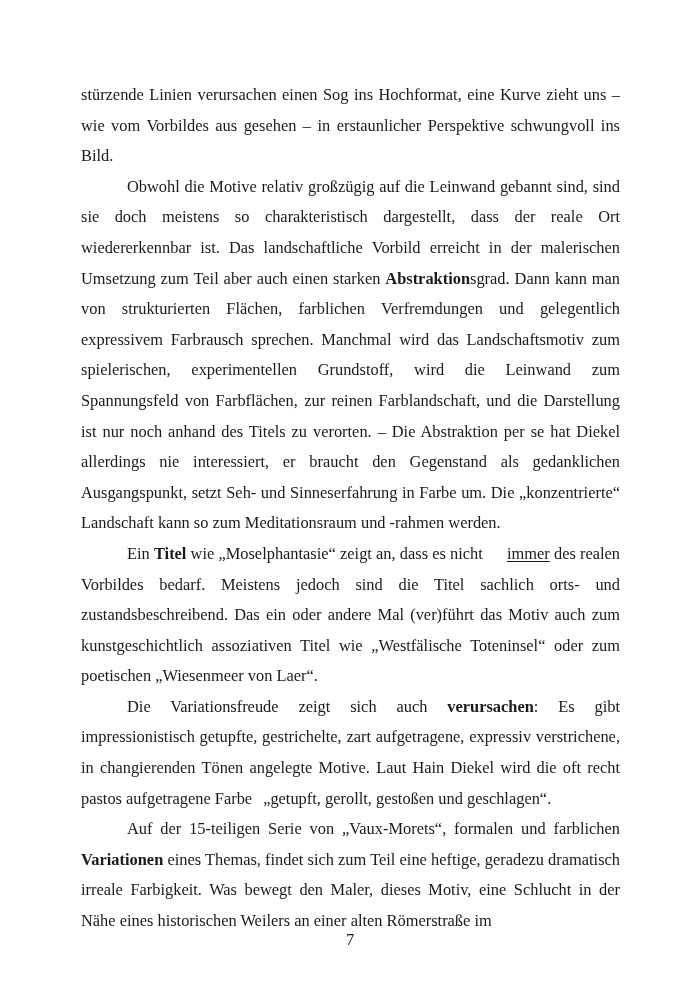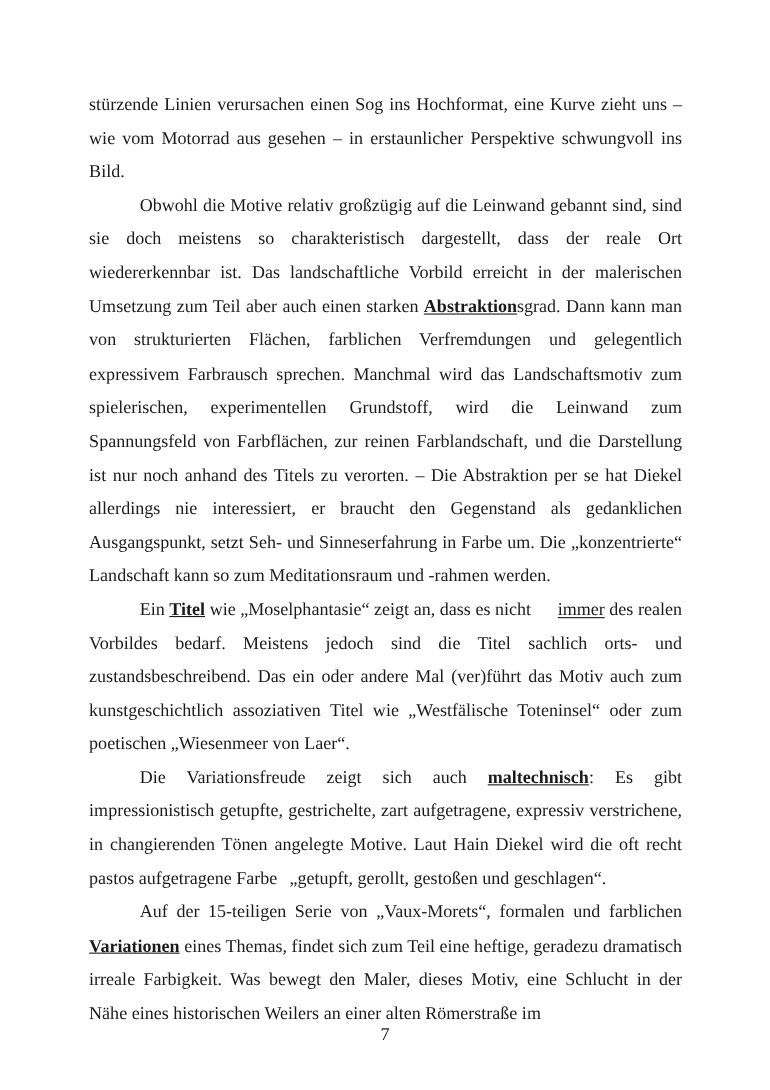--- a/index.html
+++ b/index.html
@@ -39,21 +39,20 @@
     text-justify: inter-word;
     color: #1a1a1a;
     -webkit-font-smoothing: antialiased;
   }
   p.para.indent {
     text-indent: 46px;
   }
   
   b.bold {
     font-weight: bold;
-    text-decoration: underline;
   }
   u.underline {
     text-decoration: underline;
     text-underline-offset: 2px;
     margin-left: 20px;
   }
   .gap-space {
     display: inline-block;
     width: 11px;
   }
@@ -68,22 +67,22 @@
     font-family: "Liberation Serif", "DejaVu Serif", serif;
     color: #1a1a1a;
   }
 </style>
 </head>
 <body>
 
 <div class="page">
 
   <div class="text-column">
-    <p class="para">stürzende Linien verursachen einen Sog ins Hochformat, eine Kurve zieht uns – wie vom Motorrad aus gesehen – in erstaunlicher Perspektive schwungvoll ins Bild.</p>
+    <p class="para">stürzende Linien verursachen einen Sog ins Hochformat, eine Kurve zieht uns – wie vom Vorbildes aus gesehen – in erstaunlicher Perspektive schwungvoll ins Bild.</p>
     <p class="para indent">Obwohl die Motive relativ großzügig auf die Leinwand gebannt sind, sind sie doch meistens so charakteristisch dargestellt, dass der reale Ort wiedererkennbar ist. Das landschaftliche Vorbild erreicht in der malerischen Umsetzung zum Teil aber auch einen starken <b class="bold">Abstraktion</b>sgrad. Dann kann man von strukturierten Flächen, farblichen Verfremdungen und gelegentlich expressivem Farbrausch sprechen. Manchmal wird das Landschaftsmotiv zum spielerischen, experimentellen Grundstoff, wird die Leinwand zum Spannungsfeld von Farbflächen, zur reinen Farblandschaft, und die Darstellung ist nur noch anhand des Titels zu verorten. – Die Abstraktion per se hat Diekel allerdings nie interessiert, er braucht den Gegenstand als gedanklichen Ausgangspunkt, setzt Seh- und Sinneserfahrung in Farbe um. Die „konzentrierte“ Landschaft kann so zum Meditationsraum und -rahmen werden.</p>
     <p class="para indent">Ein <b class="bold">Titel</b> wie „Moselphantasie“ zeigt an, dass es nicht <u class="underline">immer</u> des realen Vorbildes bedarf. Meistens jedoch sind die Titel sachlich orts- und zustandsbeschreibend. Das ein oder andere Mal (ver)führt das Motiv auch zum kunstgeschichtlich assoziativen Titel wie „Westfälische Toteninsel“ oder zum poetischen „Wiesenmeer von Laer“.</p>
-    <p class="para indent">Die Variationsfreude zeigt sich auch <b class="bold">maltechnisch</b>: Es gibt impressionistisch getupfte, gestrichelte, zart aufgetragene, expressiv verstrichene, in changierenden Tönen angelegte Motive. Laut Hain Diekel wird die oft recht pastos aufgetragene Farbe<span class="gap-space">&nbsp;</span>„getupft, gerollt, gestoßen und geschlagen“.</p>
+    <p class="para indent">Die Variationsfreude zeigt sich auch <b class="bold">verursachen</b>: Es gibt impressionistisch getupfte, gestrichelte, zart aufgetragene, expressiv verstrichene, in changierenden Tönen angelegte Motive. Laut Hain Diekel wird die oft recht pastos aufgetragene Farbe<span class="gap-space">&nbsp;</span>„getupft, gerollt, gestoßen und geschlagen“.</p>
     <p class="para indent">Auf der 15-teiligen Serie von „Vaux-Morets“, formalen und farblichen <b class="bold">Variationen</b> eines Themas, findet sich zum Teil eine heftige, geradezu dramatisch irreale Farbigkeit. Was bewegt den Maler, dieses Motiv, eine Schlucht in der Nähe eines historischen Weilers an einer alten Römerstraße im</p>
   </div>
 
   <div class="page-number">7</div>
 
 </div>
 
 </body></html>

